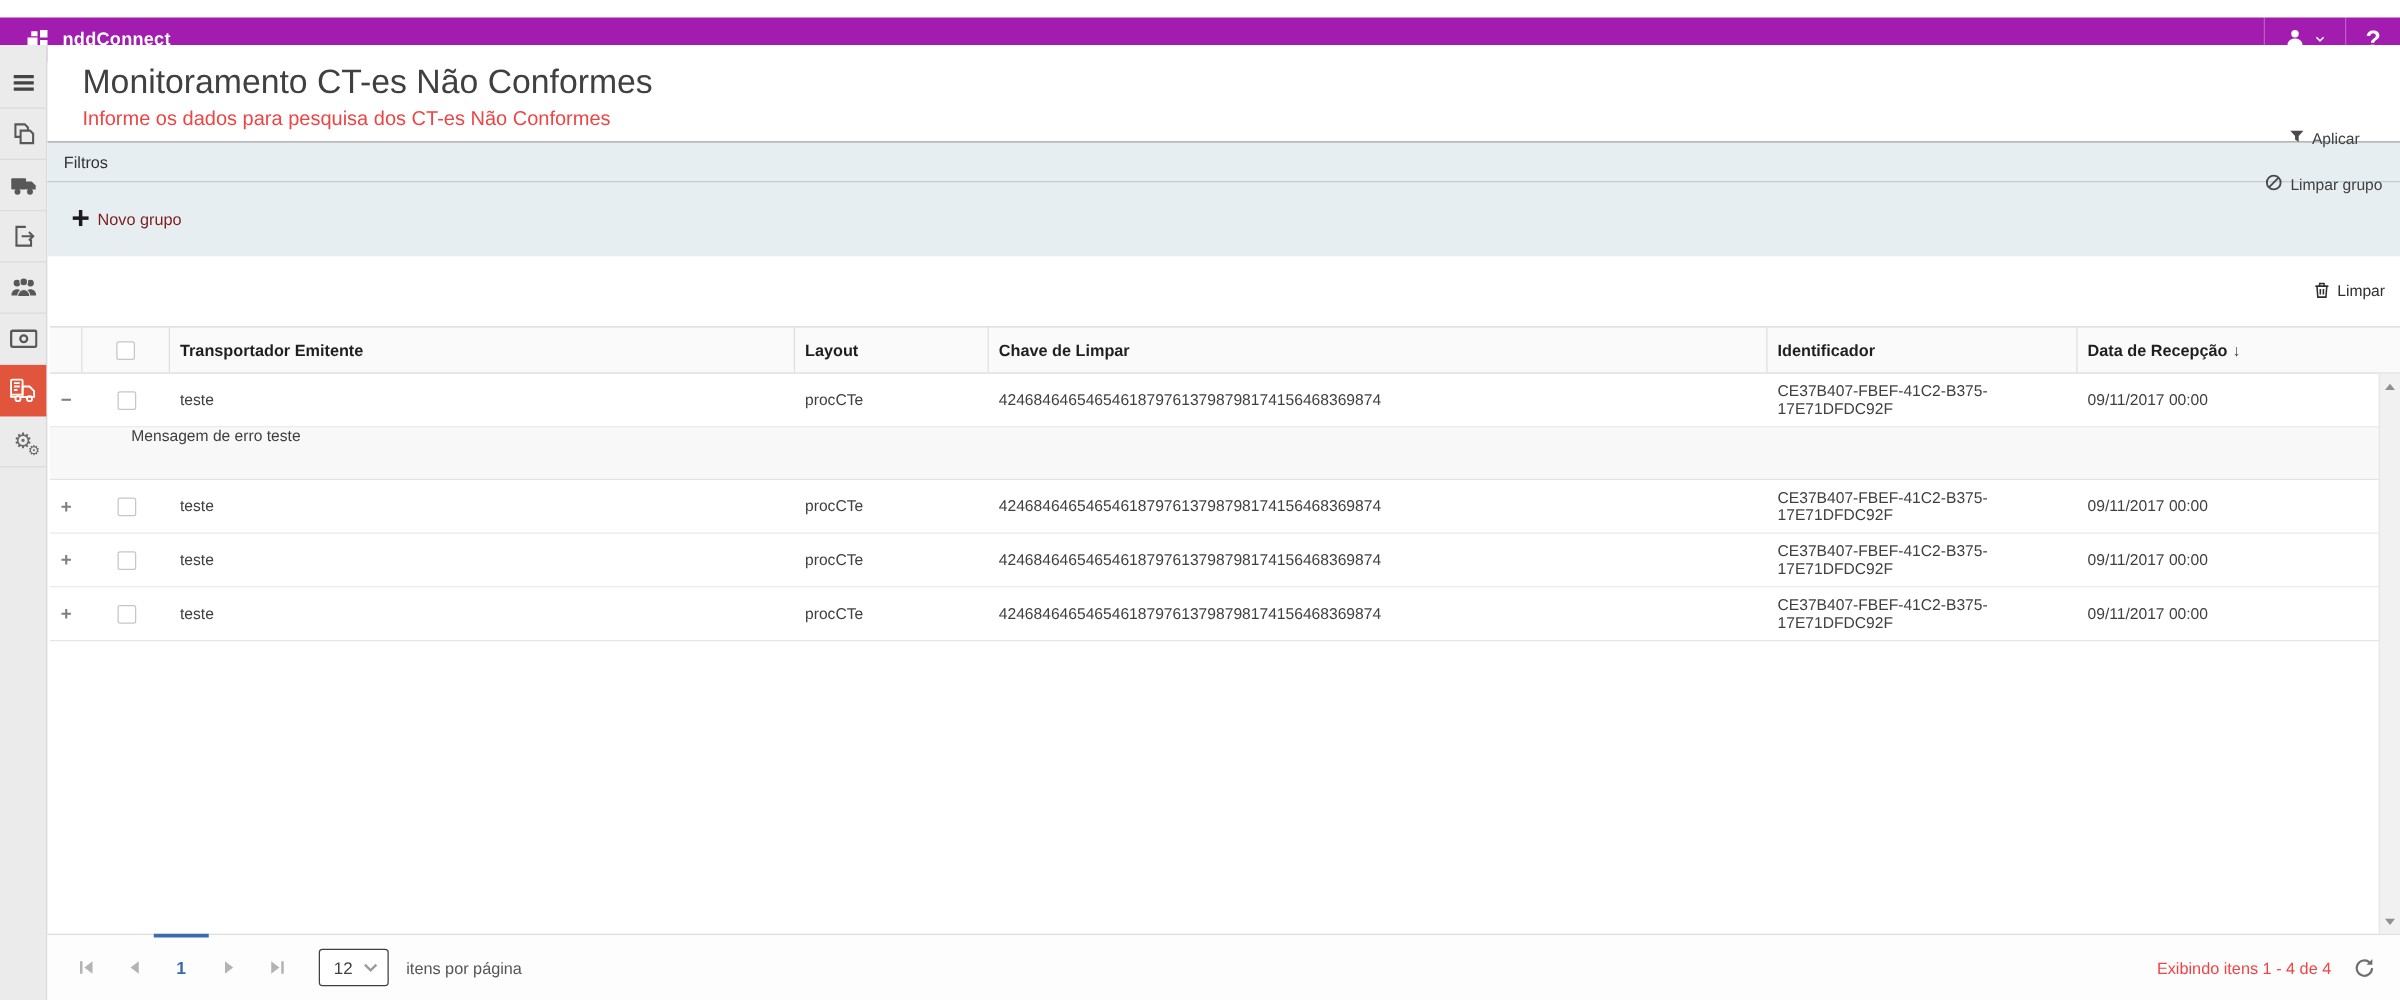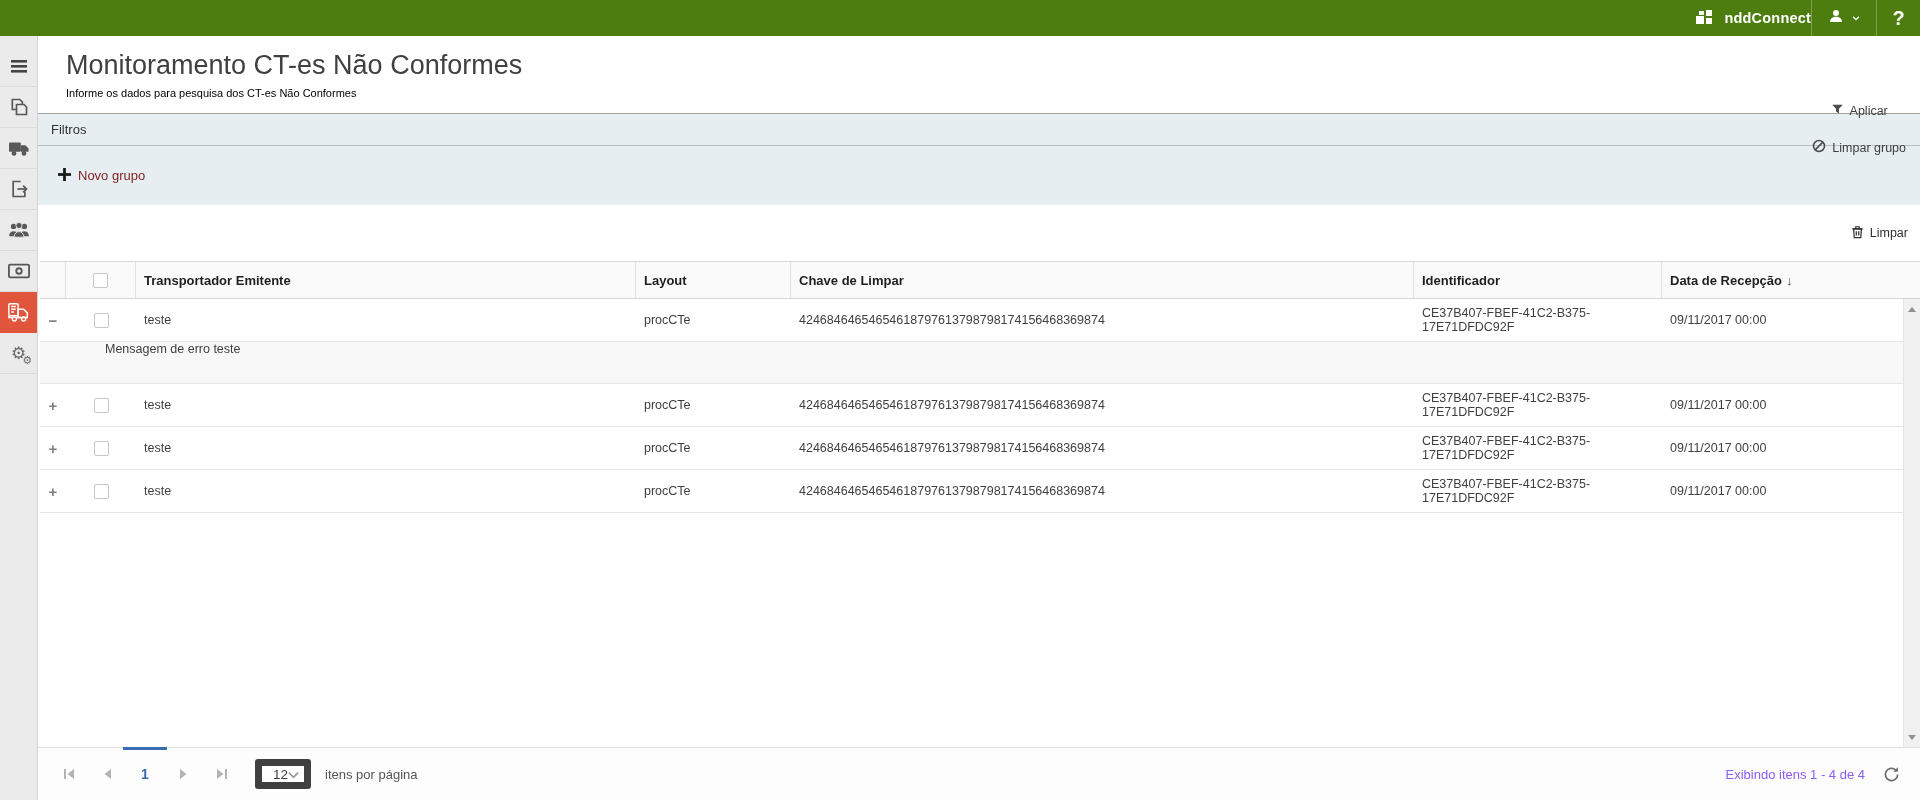--- a/index.html
+++ b/index.html
@@ -1,22 +1,22 @@
 <!DOCTYPE html>
 <html><head>
 <meta charset="utf-8">
 <style>
   * { margin:0; padding:0; box-sizing:border-box; }
   html,body { width:1920px; height:800px; overflow:hidden; background:#fff;
     font-family:"Liberation Sans", sans-serif; }
   .app { position:relative; width:1920px; height:800px; background:#fff; }
 
   
-  .topbar { position:absolute; top:0; left:0; right:0; height:36px; background:#4d7c0f;
-    display:flex; align-items:center; justify-content:flex-end; }
+  .topbar { position:absolute; top:14px; left:0; right:0; height:36px; background:#a21caf;
+    display:flex; align-items:center; justify-content:space-between; }
   .brand { display:flex; align-items:center; gap:8px; padding-left:22px; }
   .brand-grid { position:relative; width:20px; height:18px; }
   .brand-grid i { position:absolute; background:#fff; display:block; }
   .brand-grid i:nth-child(1){ left:0; top:7px; width:8px; height:8px; }
   .brand-grid i:nth-child(2){ left:10px; top:9px; width:6px; height:6px; }
   .brand-grid i:nth-child(3){ left:10px; top:1px; width:6px; height:6px; }
   .brand-grid i:nth-child(4){ left:3px; top:2px; width:5px; height:4px; }
   .brand-text { color:#fff; font-size:14.5px; font-weight:700; letter-spacing:.2px; }
   .topbar-right { display:flex; align-items:stretch; height:100%; }
   .tb-btn { display:flex; align-items:center; justify-content:center; gap:6px;
@@ -32,21 +32,21 @@
   .side-item.active { background:#e0553c; border-bottom-color:#e0553c; color:#fff; }
   .gears { font-family:"DejaVu Sans", sans-serif; color:#6a6a6a; font-size:17px; line-height:1;
     position:relative; }
   .gears .g2 { position:absolute; font-size:11px; right:-6px; bottom:-4px; }
 
   
   .main { position:absolute; top:36px; left:38px; right:0; bottom:0; background:#fff; }
 
   .page-head { height:77px; padding:13px 0 0 28px; }
   .page-title { font-size:27px; font-weight:400; color:#404040; line-height:1.2; }
-  .page-subtitle { margin-top:6px; font-size:11px; color:#000000; }
+  .page-subtitle { margin-top:6px; font-size:16px; color:#ef4444; }
 
   .filters-bar { height:33px; background:#e6eef2; border-top:1px solid #a3a3a3;
     border-bottom:1px solid #b7c1c6; display:flex; align-items:center;
     justify-content:space-between; padding:0 14px 0 13px; }
   .filters-title { font-size:13px; color:#333; }
   .filters-actions { display:flex; align-items:center; gap:20px;flex-direction:column; }
   .filter-action { display:flex; align-items:center; gap:6px; font-size:12.5px; color:#3f3f3f; cursor:pointer; }
 
   .filters-panel { height:59px; background:#e6eef2; display:flex; align-items:center; padding-left:20px; }
   .new-group { display:flex; align-items:center; gap:7px; font-size:13px; color:#7f1d1d; cursor:pointer; }
@@ -91,27 +91,27 @@
   
   .pager { position:absolute; left:0; right:0; bottom:0; height:53px; background:#fdfdfd;
     border-top:1px solid #dedede; display:flex; align-items:center; }
   .pager-left { display:flex; align-items:center; height:100%; padding-left:12px; }
   .pg-btn { width:38px; height:100%; display:flex; align-items:center; justify-content:center;
     cursor:pointer; position:relative; }
   .pg-btn svg { display:block; }
   .pg-num { font-size:14px; font-weight:700; color:#3b6bb0; }
   .pg-current::before { content:""; position:absolute; top:-1px; left:-3px; width:44px; height:3px;
     background:#3b6bb0; }
-  .page-size { margin-left:15px; width:56px; height:30px; border:7px solid #404040; border-radius:3px;
+  .page-size { margin-left:15px; width:56px; height:30px; border:1px solid #404040; border-radius:3px;
     background:#fff; display:flex; align-items:center; justify-content:space-between;
     padding:0 8px 0 11px; cursor:pointer; }
   .page-size .val { font-size:13.5px; color:#3f3f3f; }
   .per-page-label { margin-left:14px; font-size:13px; color:#555; }
   .pager-right { margin-left:auto; display:flex; align-items:center; gap:18px; padding-right:20px; }
-  .pager-status { font-size:13px; color:#8b5cf6; }
+  .pager-status { font-size:13px; color:#ef4444; }
   .refresh { cursor:pointer; display:flex; }
 </style>
 </head>
 <body>
 
 <div class="app">
 
   <header class="topbar">
     <div class="brand">
       <span class="brand-grid">

